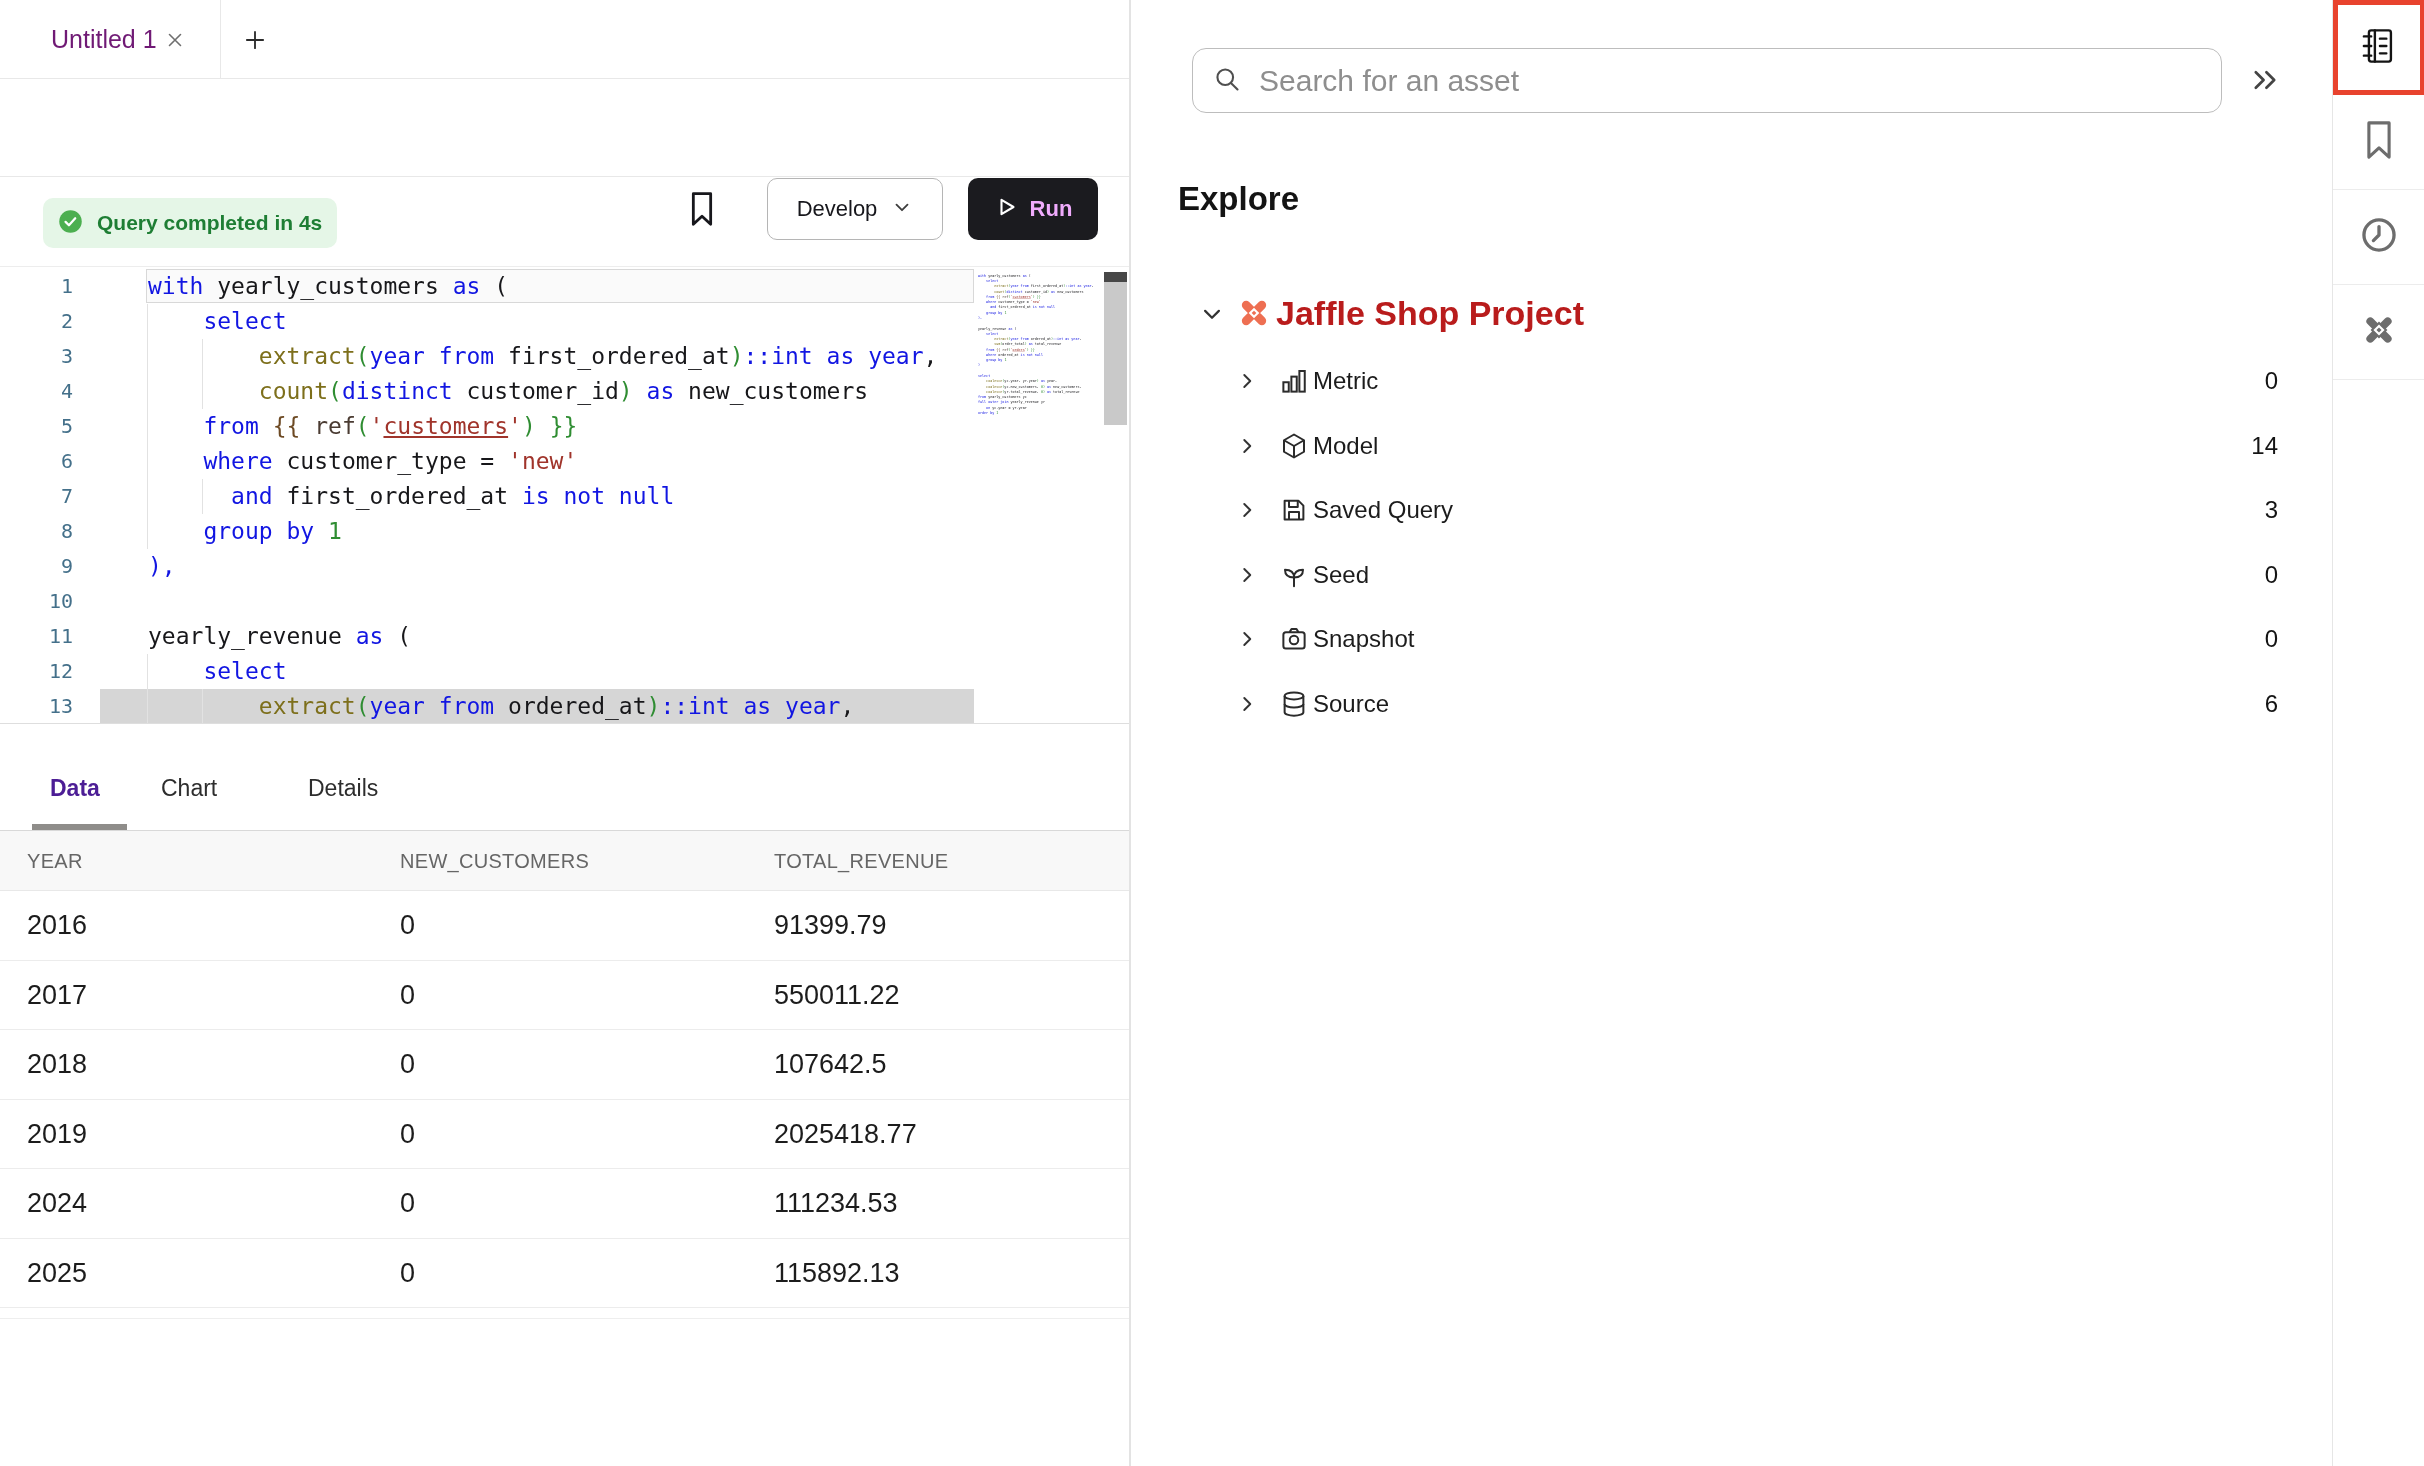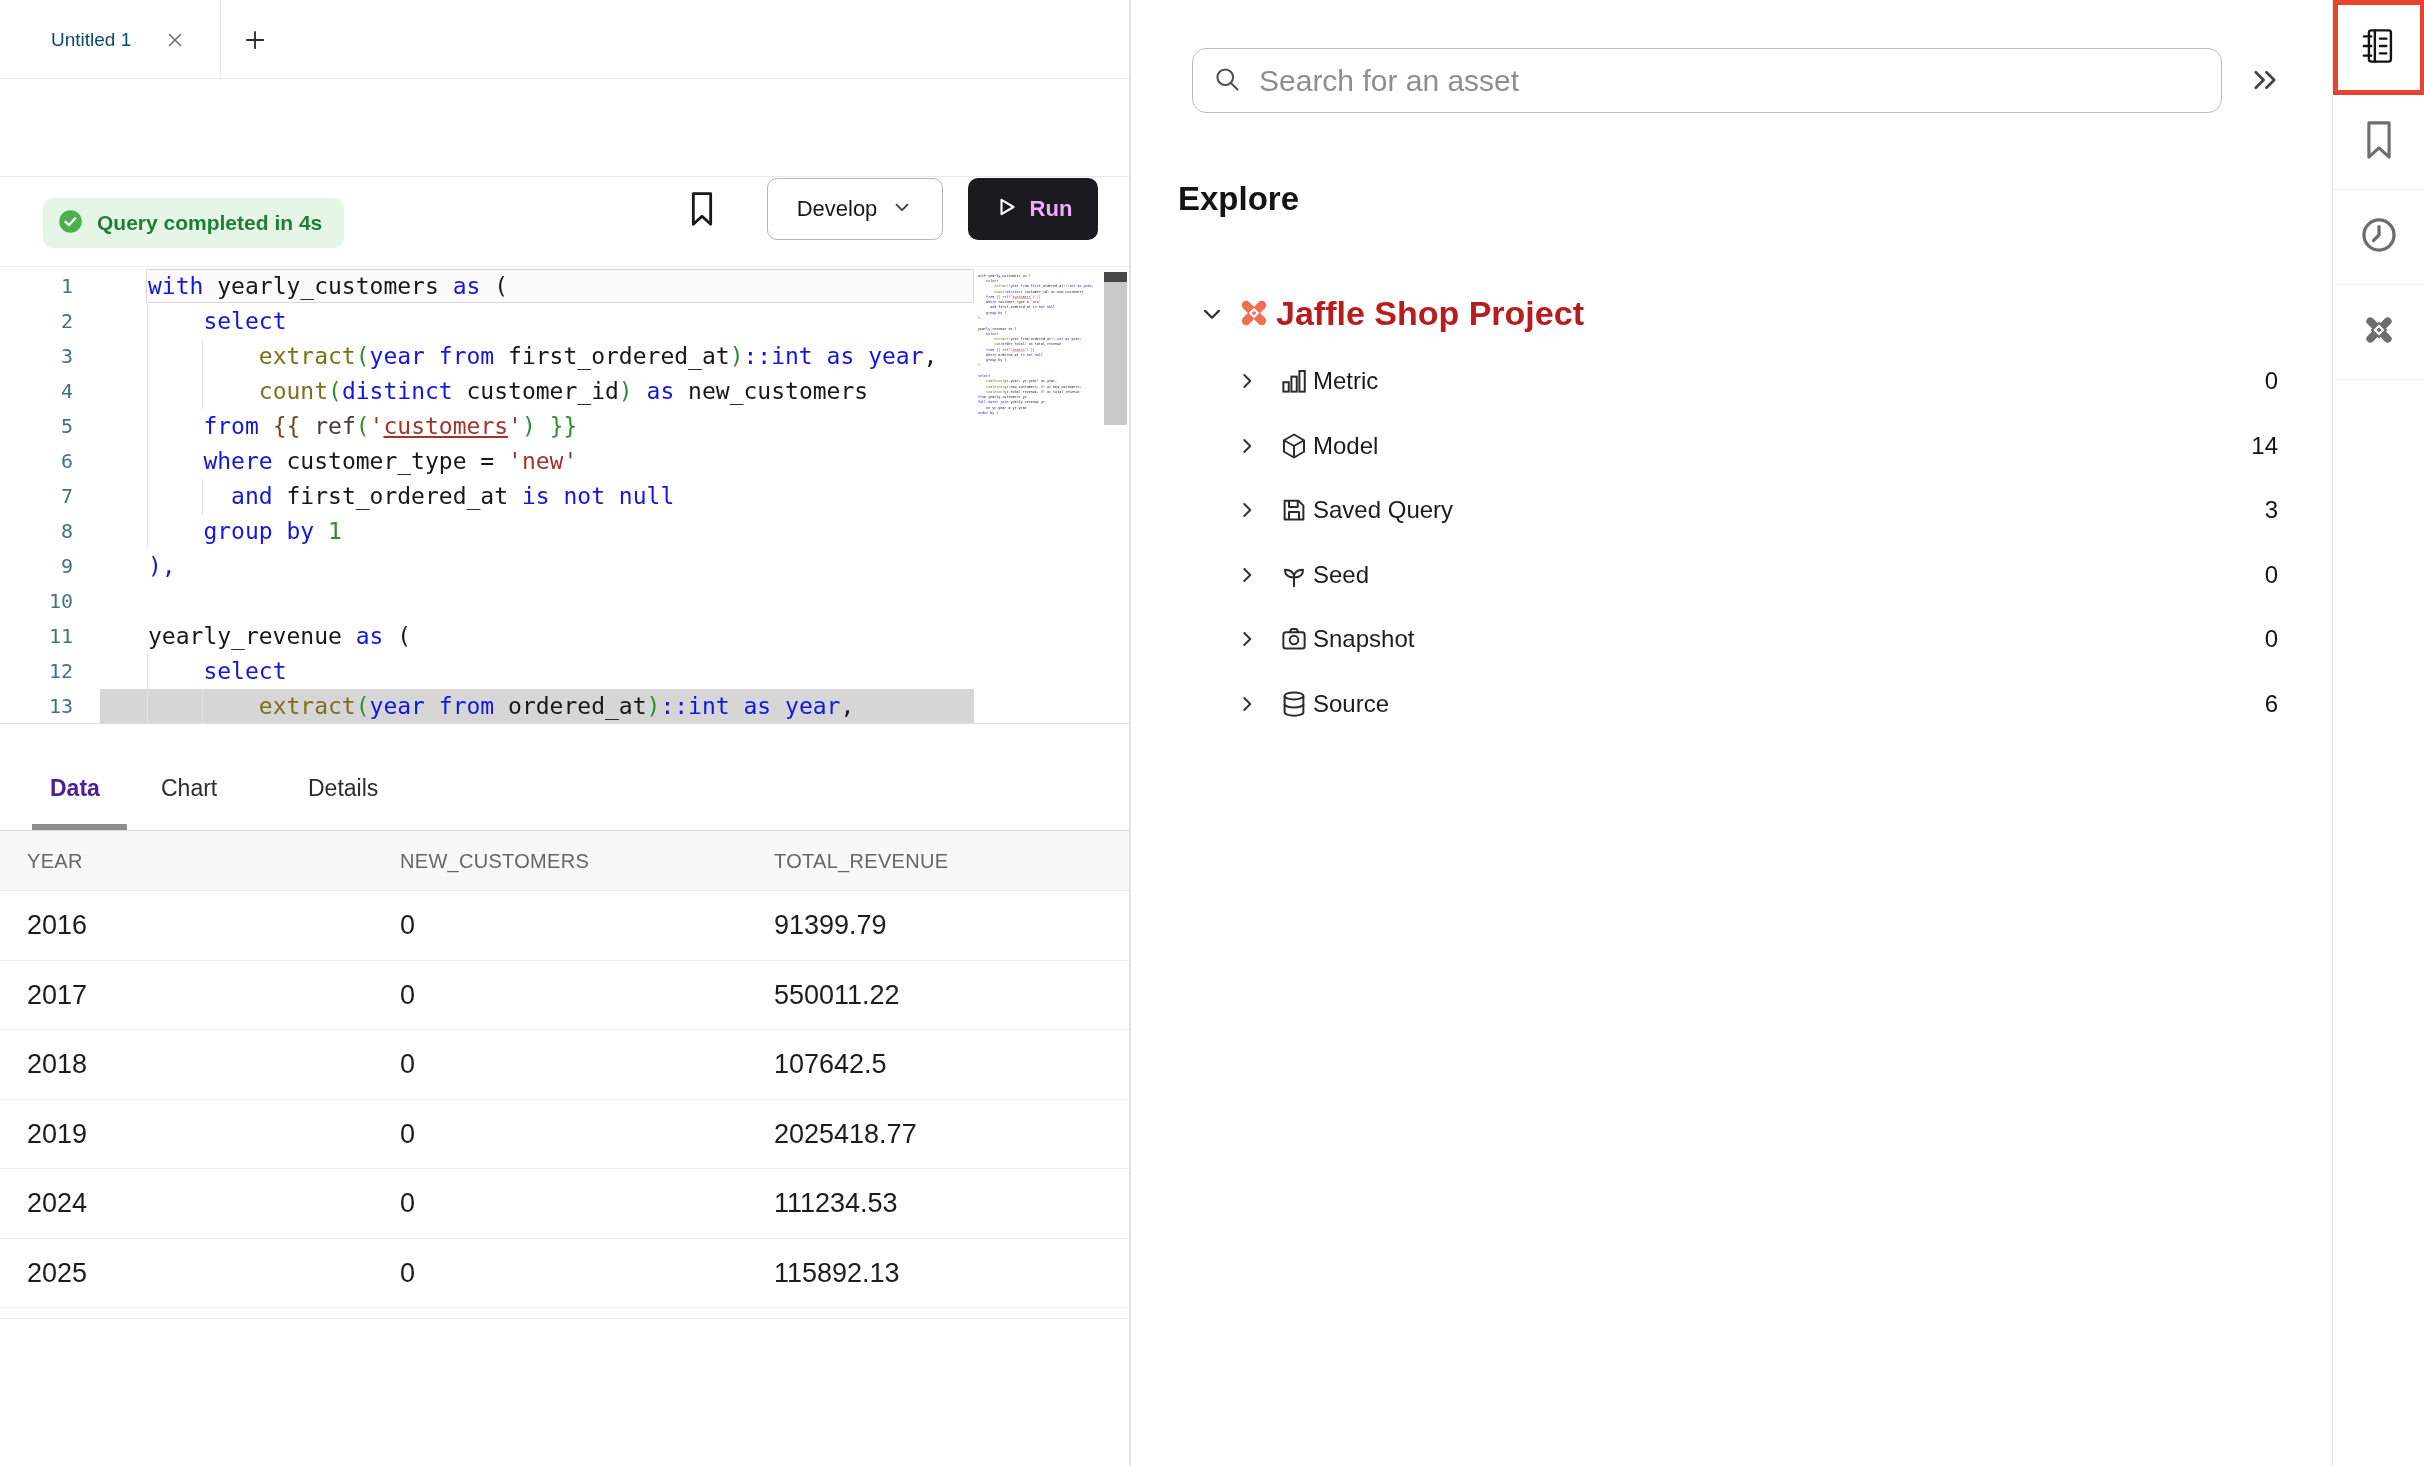--- a/index.html
+++ b/index.html
@@ -5,34 +5,34 @@
   * { margin:0; padding:0; box-sizing:border-box; }
   html,body { background:#fff; }
   body { font-family:"Liberation Sans", sans-serif; color:#1a1a1a; }
   #app { position:relative; width:2424px; height:1466px; background:#fff; overflow:hidden; }
 
   
   #left-panel { position:absolute; left:0; top:0; width:1129px; height:1466px; background:#fff; }
 
   #tabbar { position:absolute; left:0; top:0; width:1129px; height:79px; border-bottom:1px solid #e8e8e8; }
   #tab-untitled { position:absolute; left:0; top:0; width:221px; height:79px; border-right:1px solid #e8e8e8; cursor:pointer; }
-  #tab-title { position:absolute; left:51px; top:0; line-height:79px; font-size:19px; color:#0c4a6e; }
+  #tab-title { position:absolute; left:51px; top:0; line-height:79px; font-size:25px; color:#701a75; }
   #tab-close { position:absolute; left:166px; top:31px; width:18px; height:18px; }
   #new-tab { position:absolute; left:242px; top:27px; width:26px; height:26px; cursor:pointer; }
 
   #edit-toolbar { position:absolute; left:0; top:80px; width:1129px; height:97px; border-bottom:1px solid #e8e8e8; }
   #bookmark-query { position:absolute; left:686px; top:110px; width:32px; height:38px; cursor:pointer; }
   #develop-btn { position:absolute; left:767px; top:98px; width:176px; height:62px; border:1.5px solid #b5b5b5; border-radius:10px;
                  display:flex; align-items:center; justify-content:center; gap:14px; cursor:pointer; background:#fff; }
   #develop-btn .lbl { font-size:22px; color:#17171c; }
   #run-btn { position:absolute; left:968px; top:98px; width:130px; height:62px; background:#1b1b1f; border-radius:10px;
              display:flex; align-items:center; justify-content:center; gap:12px; cursor:pointer; }
   #run-btn .lbl { font-size:22px; font-weight:700; color:#f0abfc; }
 
-  #status-pill { position:absolute; left:43px; top:198px; height:50px; padding:0 22px 0 14px; background:#e5f6e7; border-radius:10px;
+  #status-pill { position:absolute; left:43px; top:198px; height:50px; padding:0 15px 0 14px; background:#e5f6e7; border-radius:10px;
                  display:flex; align-items:center; gap:13px; }
   #status-pill .lbl { font-size:21px; font-weight:600; color:#1e7e34; }
   #env-select { position:absolute; left:398px; top:194px; width:339px; height:58px; border:1.5px solid #cfcfcf; border-radius:10px;
                 display:flex; align-items:center; gap:16px; padding:0 18px 0 16px; cursor:pointer; background:#fff; }
   #env-select .lbl { font-size:21px; color:#17171c; }
   #env-pill { background:#d7e5f9; border-radius:8px; padding:7px 16px; font-size:19px; font-weight:500; color:#1d2733; }
 
   
   #editor { position:absolute; left:0; top:266px; width:1129px; height:458px; border-top:1px solid #ededed; border-bottom:1px solid #dedede; overflow:hidden; }
   .ed-line { position:absolute; left:0; width:1129px; height:35px; }

